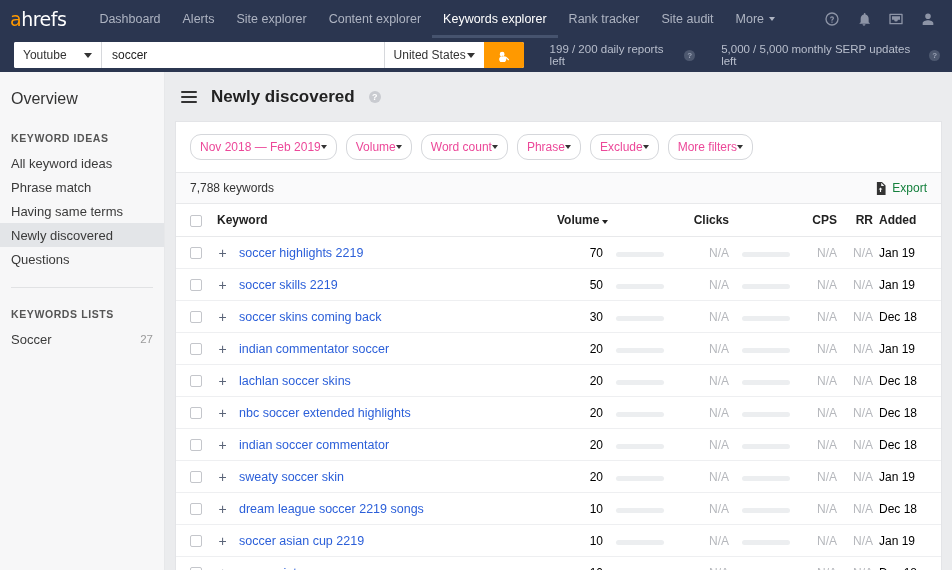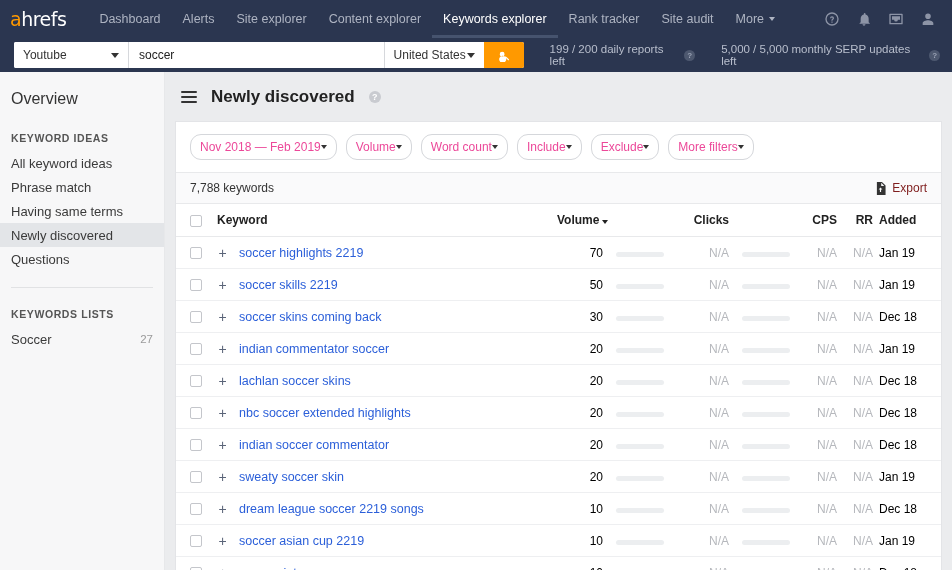--- a/index.html
+++ b/index.html
@@ -84,21 +84,21 @@
   }
   .search-group {
     display: flex;
     height: 26px;
     border-radius: 2px;
     overflow: hidden;
     width: 522px;
     background: #fff;
   }
   .sel-source {
-    width: 115px;
+    width: 88px;
     display: flex;
     align-items: center;
     justify-content: space-between;
     padding: 0 9px;
     font-size: 12px;
     color: #333;
     background: #fff;
     border-right: 1px solid #d6d8dc;
     cursor: pointer;
   }
@@ -282,21 +282,21 @@
     border-top: 1px solid #e8e9eb;
     border-bottom: 1px solid #e8e9eb;
     font-size: 12px;
     color: #333;
   }
   .export {
     display: flex;
     align-items: flex-end;
     gap: 6px;
     font-size: 12px;
-    color: #7f1d1d;
+    color: #15803d;
     cursor: pointer;
   }
   .export svg { width: 11px; height: 13px; fill: #333; }
 
   
   table.kw { width: 100%; border-collapse: collapse; table-layout: fixed; }
   table.kw th {
     font-size: 12px;
     font-weight: bold;
     color: #222;
@@ -501,21 +501,21 @@
           </div>
           <div class="filter-btn">
             <span>Volume</span>
             <span class="fcaret"></span>
           </div>
           <div class="filter-btn">
             <span>Word count</span>
             <span class="fcaret"></span>
           </div>
           <div class="filter-btn">
-            <span>Include</span>
+            <span>Phrase</span>
             <span class="fcaret"></span>
           </div>
           <div class="filter-btn">
             <span>Exclude</span>
             <span class="fcaret"></span>
           </div>
           <div class="filter-btn">
             <span>More filters</span>
             <span class="fcaret"></span>
           </div>

